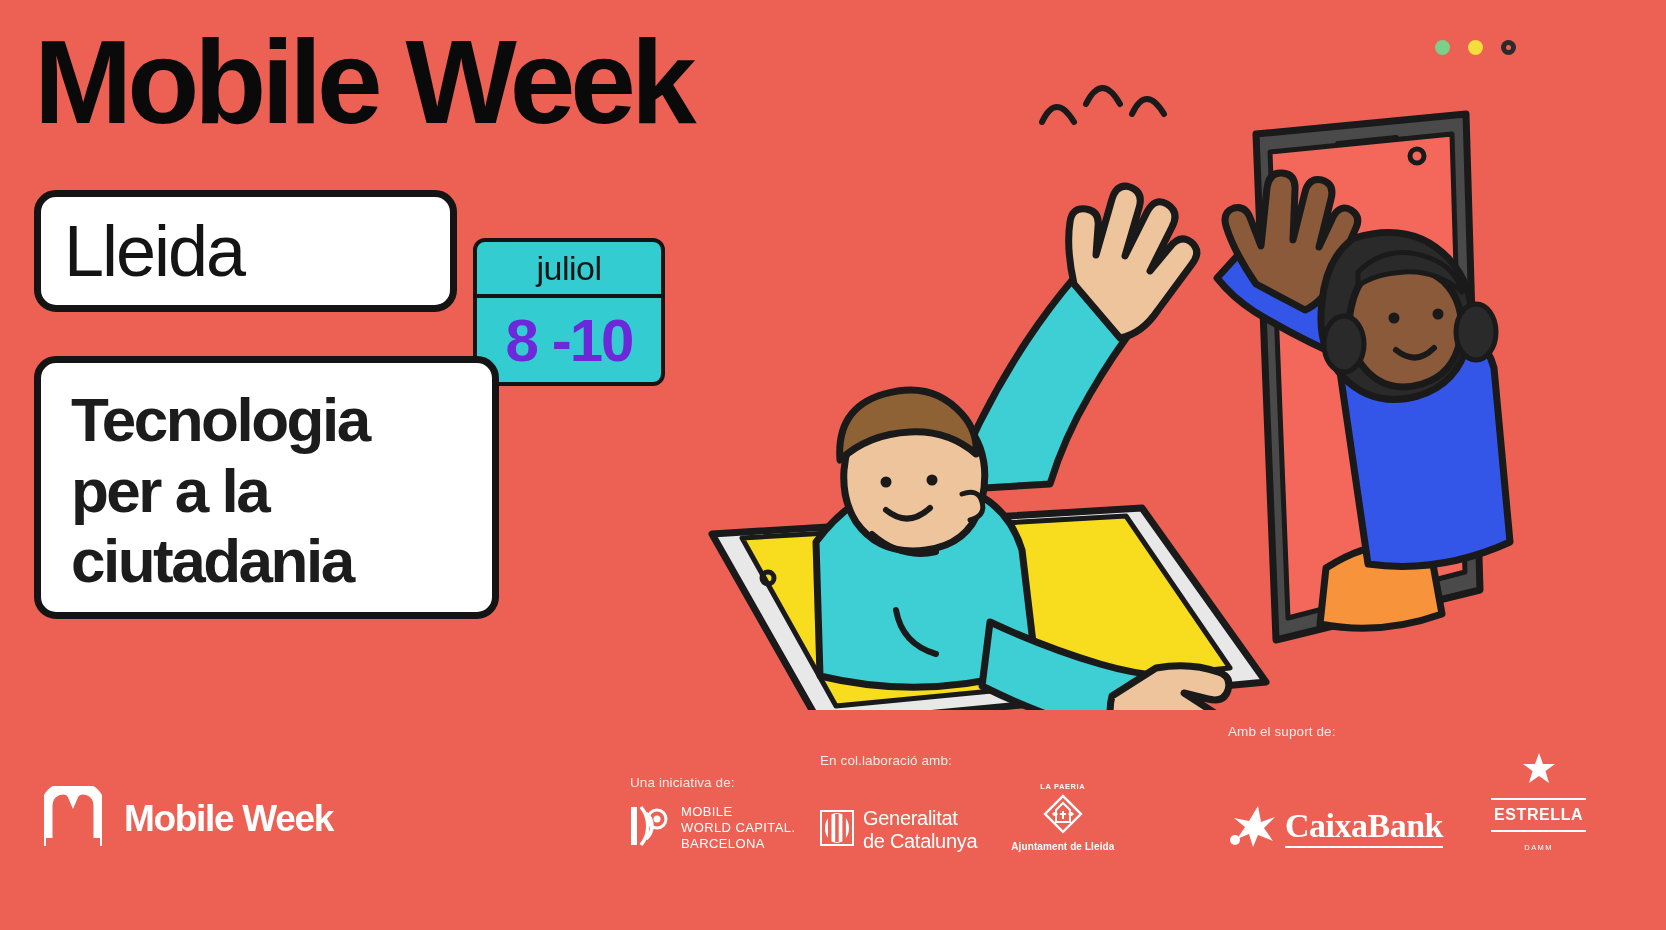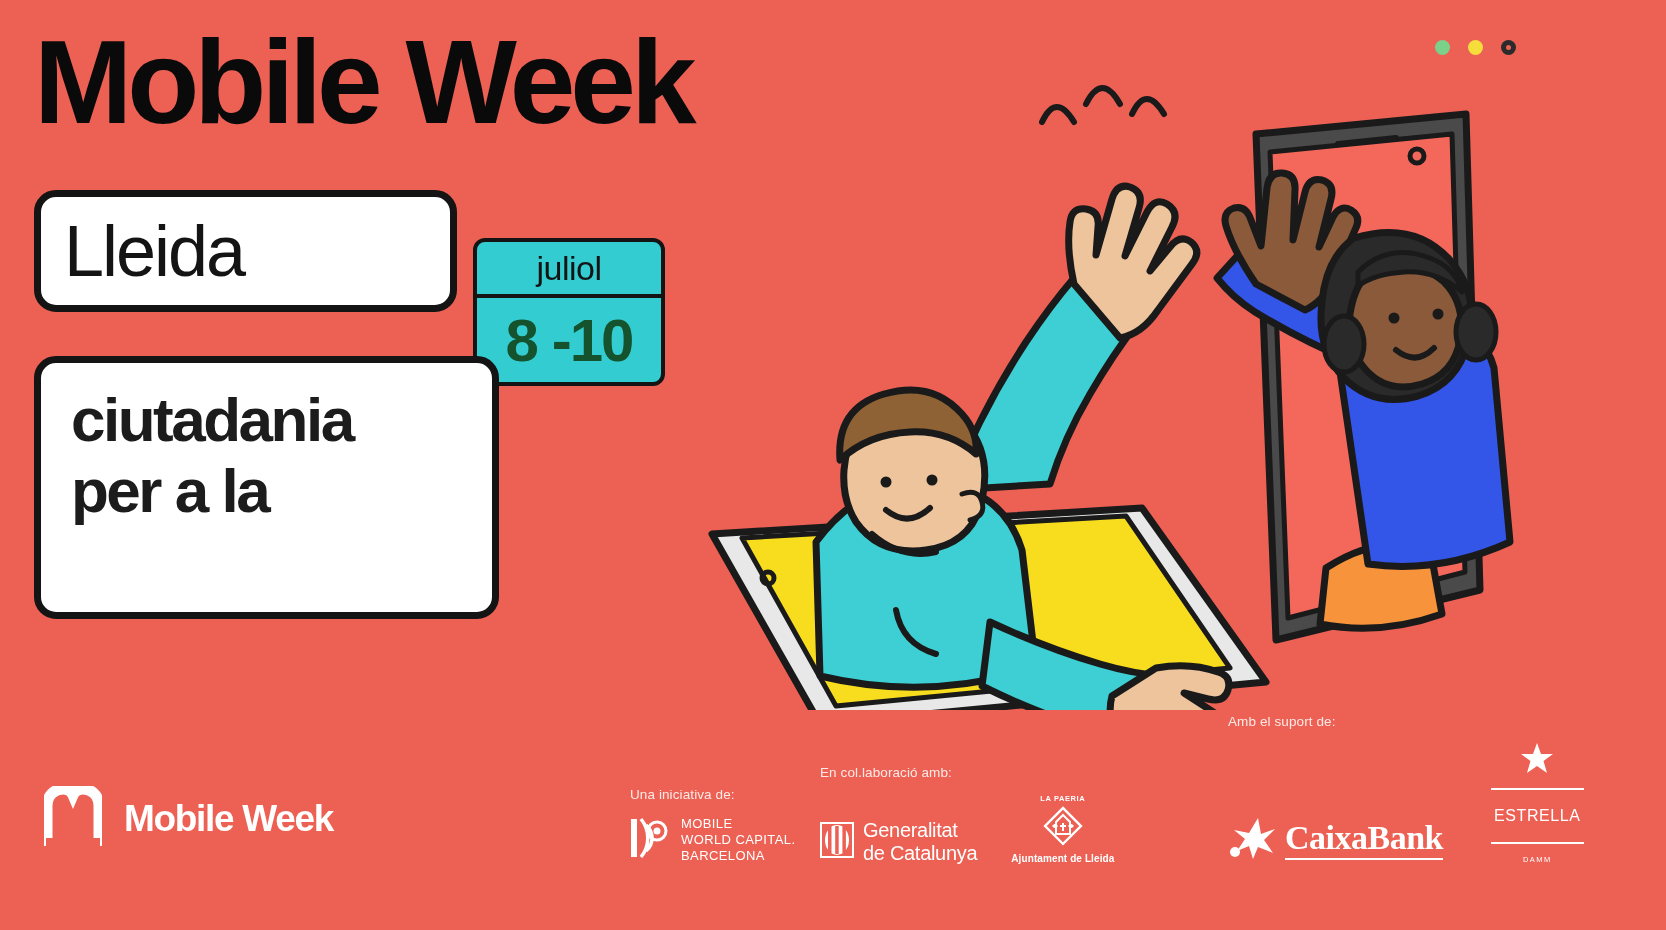--- a/index.html
+++ b/index.html
@@ -128,21 +128,21 @@
     color: #141414;
     letter-spacing: -0.5px;
   }
   .date-badge .days {
     flex: 1;
     display: flex;
     align-items: center;
     justify-content: center;
     font-size: 60px;
     font-weight: bold;
-    color: #14532d;
+    color: #6d28d9;
     letter-spacing: -2px;
   }
 
   
   .illus {
     position: absolute;
     left: 690px;
     top: 60px;
     width: 830px;
     height: 650px;
@@ -166,21 +166,21 @@
 
   .sponsors {
     position: absolute;
     left: 630px;
     bottom: 62px;
     right: 40px;
     height: 110px;
   }
   .spon-group {
     position: absolute;
-    bottom: 4px;
+    bottom: 16px;
   }
   .spon-label {
     font-size: 13.5px;
     color: #FFE9E6;
     letter-spacing: 0.1px;
     margin-bottom: 14px;
     white-space: nowrap;
   }
   .spon-row {
     display: flex;
@@ -238,26 +238,26 @@
     line-height: 1.05;
     font-weight: bold;
   }
   .estrella {
     display: flex;
     flex-direction: column;
     align-items: center;
   }
   .estrella-name {
     font-size: 16px;
-    font-weight: normal;
+    font-weight: bold;
     color: #fff;
     letter-spacing: 0.6px;
     border-top: 2px solid #fff;
     border-bottom: 2px solid #fff;
-    padding: 17px 3px;
+    padding: 6px 3px;
     line-height: 1.1;
   }
   .estrella-sub {
     font-size: 7.5px;
     color: #fff;
     letter-spacing: 1.4px;
     margin-top: 2px;
   }
 </style>
 </head>
@@ -277,22 +277,23 @@
     <span class="txt">Lleida</span>
   </div>
 
   <div class="date-badge">
     <div class="month">juliol</div>
     <div class="days">8 -10</div>
   </div>
 
   <div class="card card-tagline">
     <div class="txt">
+      <div>Tecnologia</div>
+      <div>per a la</div>
       <div>ciutadania</div>
-      <div>per a la</div>
     </div>
   </div>
 
   <div class="illus">
     <svg viewBox="0 0 830 650" width="830" height="650" fill="none" xmlns="http://www.w3.org/2000/svg">
       <g stroke="#1A1A1A" stroke-width="7" stroke-linecap="round" stroke-linejoin="round">
 
         <g>
           <path d="M566 74 L776 54 L790 530 L586 580 Z" fill="#4A4A4A"></path>
           <path d="M580 92 L762 74 L775 512 L598 558 Z" fill="#F4685C" stroke-width="5"></path>

